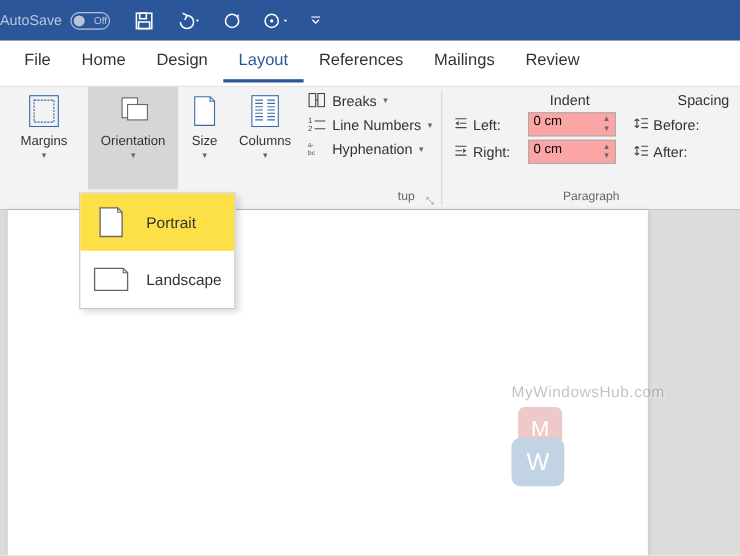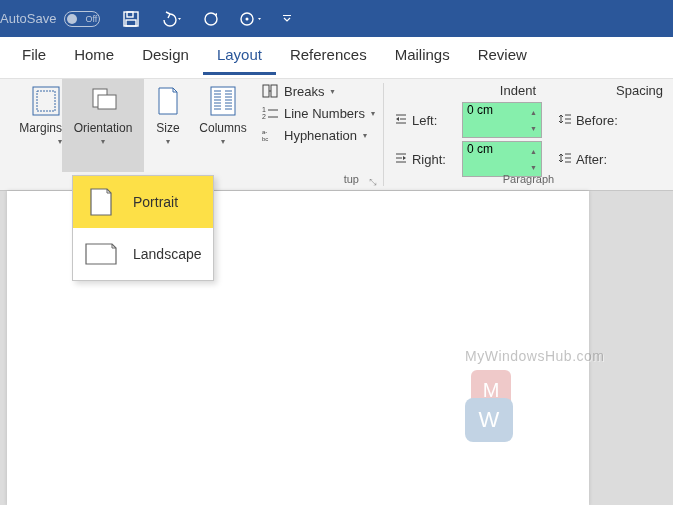--- a/index.html
+++ b/index.html
@@ -20,38 +20,38 @@
     .tab.active { color: #2b579a; border-bottom-color: #2b579a; }
 
     
     .ribbon { height: 112px; background: #f3f3f3; border-bottom: 1px solid #c6c6c6; display: flex; position: relative; }
     .group { display: flex; flex-direction: column; position: relative; }
     .group-buttons { display: flex; flex: 1; }
     .group-label { height: 18px; font-size: 11px; color: #666; text-align: center; width: 100%; line-height: 14px; }
     .vsep { width: 1px; background: #d6d6d6; margin: 4px 0 4px 0; }
 
     .bigbtn { width: 64px; display: flex; flex-direction: column; align-items: center; padding-top: 6px; cursor: pointer; font-size: 12px; color: #333; }
-    .bigbtn.margins { width: 62px; align-items: flex-end; }
+    .bigbtn.margins { width: 80px; }
     .bigbtn.orientation { width: 82px; background: #d6d6d6; }
     .bigbtn.size { width: 48px; }
     .bigbtn.columns { width: 62px; }
     .bigbtn .ic { width: 32px; height: 32px; display: flex; align-items: center; justify-content: center; margin-bottom: 4px; }
     .bigbtn .lbl { text-align: center; line-height: 14px; }
     .bigbtn .drop { font-size: 8px; color: #666; margin-top: 2px; }
 
     .small-stack { display: flex; flex-direction: column; justify-content: flex-start; padding: 4px 8px 0 8px; gap: 6px; }
     .small-item { display: flex; align-items: center; gap: 6px; font-size: 13px; color: #333; cursor: pointer; }
     .small-item .sic { width: 16px; height: 16px; display: flex; align-items: center; justify-content: center; }
     .small-item .drop { font-size: 8px; color: #666; }
 
     .para-group { padding: 4px 10px 0 10px; flex: 1; }
     .para-head { display: flex; gap: 80px; font-size: 13px; color: #333; margin-bottom: 4px; padding-left: 4px; justify-content: flex-end; }
     .para-row { display: flex; align-items: center; gap: 4px; margin-bottom: 3px; }
     .para-label { font-size: 13px; color: #333; display: flex; align-items: center; gap: 4px; width: 64px; }
-    .para-input { width: 80px; height: 36px; border: 1px solid #ababab; background: #86efac; font-size: 12px; padding: 0 16px 0 4px; position: relative; }
+    .para-input { width: 80px; height: 22px; border: 1px solid #ababab; background: #fca5a5; font-size: 12px; padding: 0 16px 0 4px; position: relative; }
     .stepper { position: absolute; right: 1px; top: 1px; bottom: 1px; width: 13px; display: flex; flex-direction: column; }
     .stepper div { flex: 1; display: flex; align-items: center; justify-content: center; font-size: 7px; color: #666; cursor: pointer; }
     .para-label-right { font-size: 13px; color: #333; display: flex; align-items: center; gap: 4px; margin-left: 12px; width: 60px; }
 
     .group-launcher { position: absolute; bottom: 2px; right: 4px; width: 12px; height: 12px; font-size: 9px; color: #888; cursor: pointer; display: flex; align-items: center; justify-content: center; }
 
     
     .dropdown { position: absolute; left: 72px; top: 175px; width: 142px; background: #fff; border: 1px solid #c6c6c6; box-shadow: 3px 3px 6px rgba(0,0,0,0.15); z-index: 10; }
     .dropdown-item { display: flex; align-items: center; gap: 14px; padding: 10px 10px; font-size: 14px; color: #333; cursor: pointer; }
     .dropdown-item.sel { background: #fde047; }

